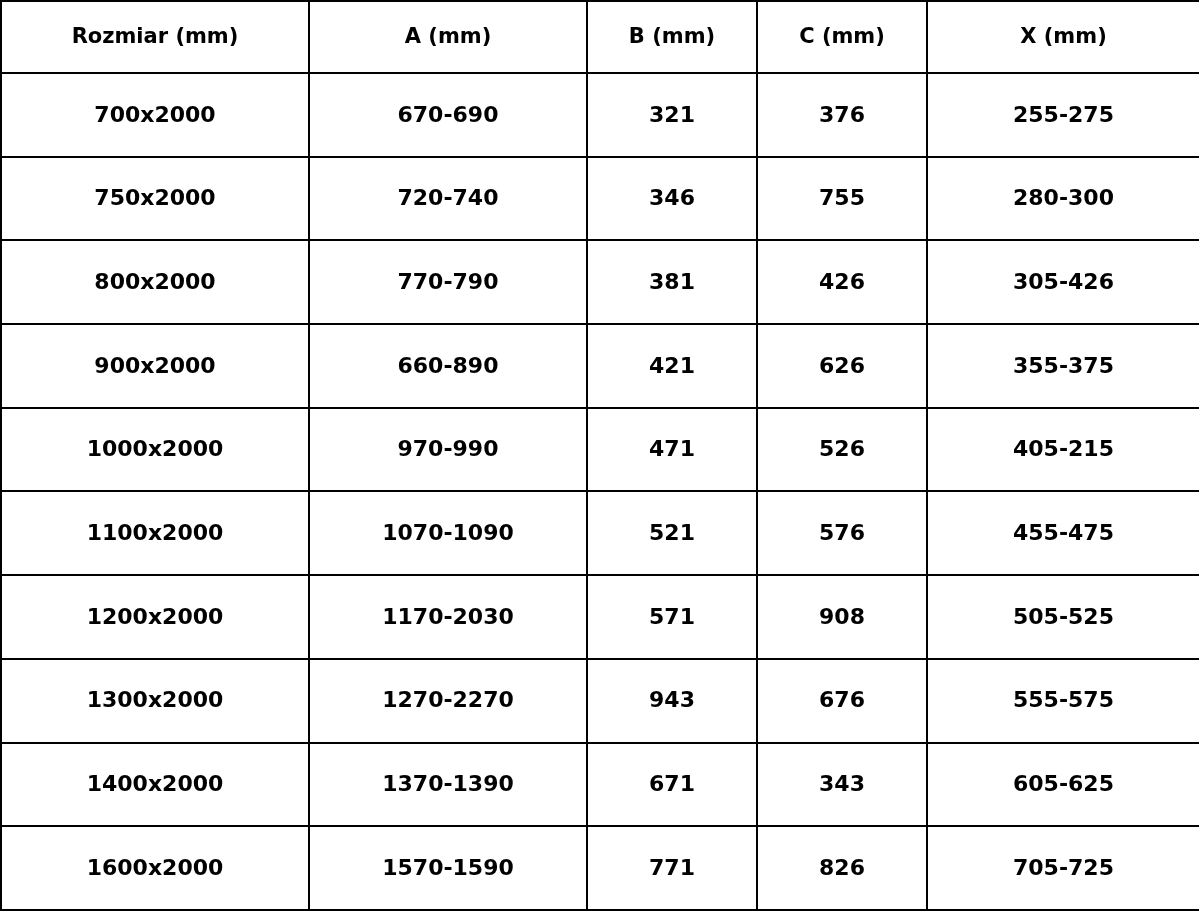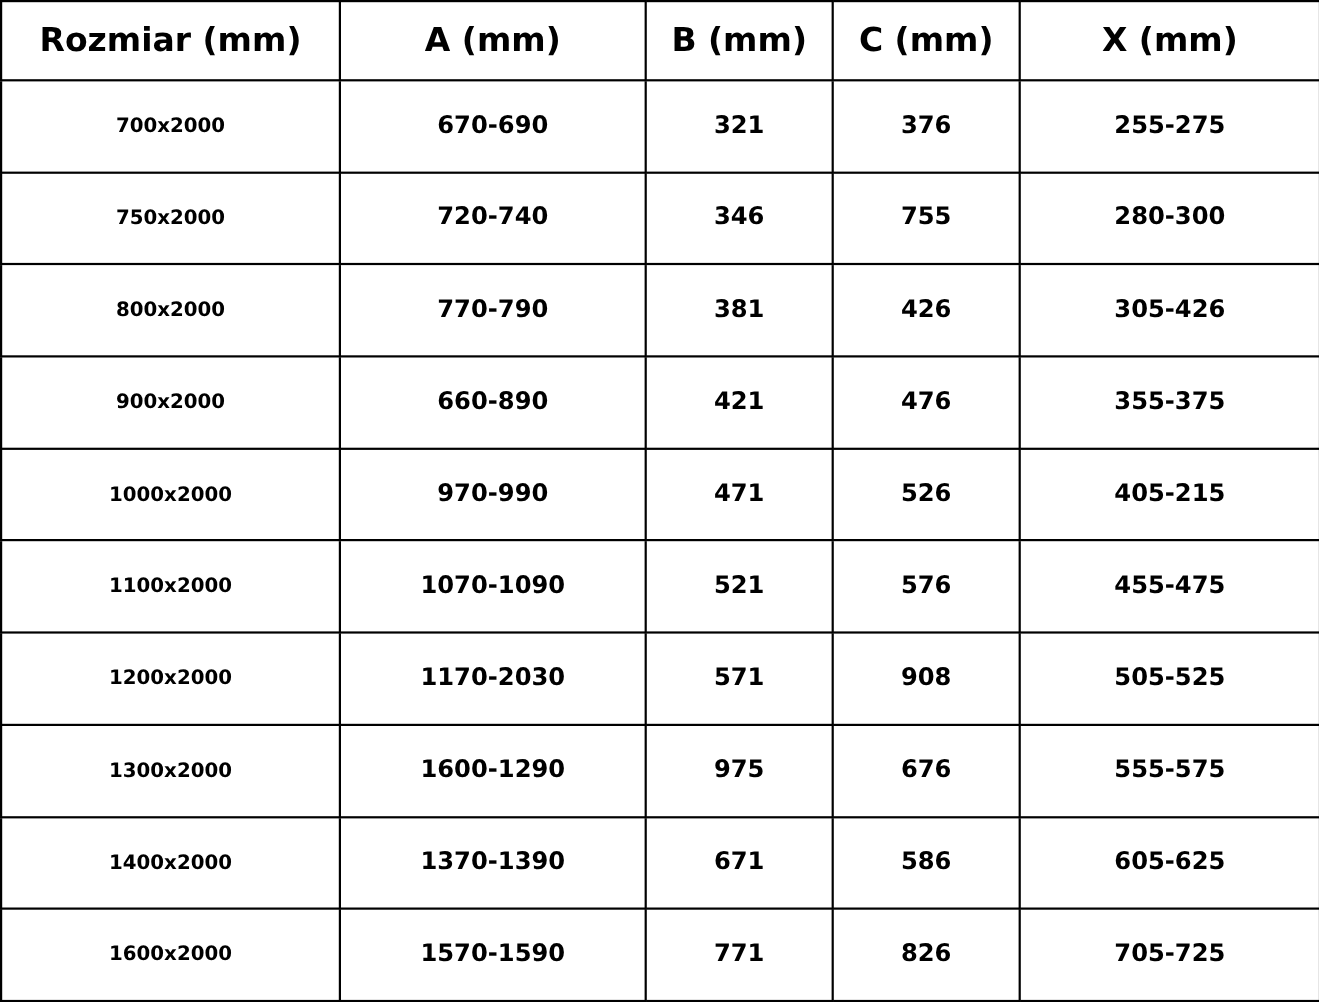--- a/index.html
+++ b/index.html
@@ -30,29 +30,29 @@
   table.dimensions-table td {
     border: 2px solid #000000;
     text-align: center;
     vertical-align: middle;
     font-weight: bold;
     font-size: 22px;
     padding: 0;
     line-height: 1.2;
   }
   table.dimensions-table thead th {
-    font-size: 30px;
+    font-size: 21px;
     height: 70px;
     margin-left: 38px;
   }
   table.dimensions-table tbody td {
     height: 70px;
   }
   table.dimensions-table tbody td.cell-size {
-    font-size: 18px;
+    font-size: 22px;
     margin-left: 16px;
   }
 </style>
 </head>
 <body>
 
 <table class="dimensions-table">
   <colgroup>
     <col class="col-size">
     <col class="col-a">
@@ -88,21 +88,21 @@
       <td class="cell-size">800x2000</td>
       <td>770-790</td>
       <td>381</td>
       <td>426</td>
       <td>305-426</td>
     </tr>
     <tr>
       <td class="cell-size">900x2000</td>
       <td>660-890</td>
       <td>421</td>
-      <td>476</td>
+      <td>626</td>
       <td>355-375</td>
     </tr>
     <tr>
       <td class="cell-size">1000x2000</td>
       <td>970-990</td>
       <td>471</td>
       <td>526</td>
       <td>405-215</td>
     </tr>
     <tr>
@@ -114,30 +114,30 @@
     </tr>
     <tr>
       <td class="cell-size">1200x2000</td>
       <td>1170-2030</td>
       <td>571</td>
       <td>908</td>
       <td>505-525</td>
     </tr>
     <tr>
       <td class="cell-size">1300x2000</td>
-      <td>1600-1290</td>
-      <td>975</td>
+      <td>1270-2270</td>
+      <td>943</td>
       <td>676</td>
       <td>555-575</td>
     </tr>
     <tr>
       <td class="cell-size">1400x2000</td>
       <td>1370-1390</td>
       <td>671</td>
-      <td>586</td>
+      <td>343</td>
       <td>605-625</td>
     </tr>
     <tr>
       <td class="cell-size">1600x2000</td>
       <td>1570-1590</td>
       <td>771</td>
       <td>826</td>
       <td>705-725</td>
     </tr>
   </tbody>

